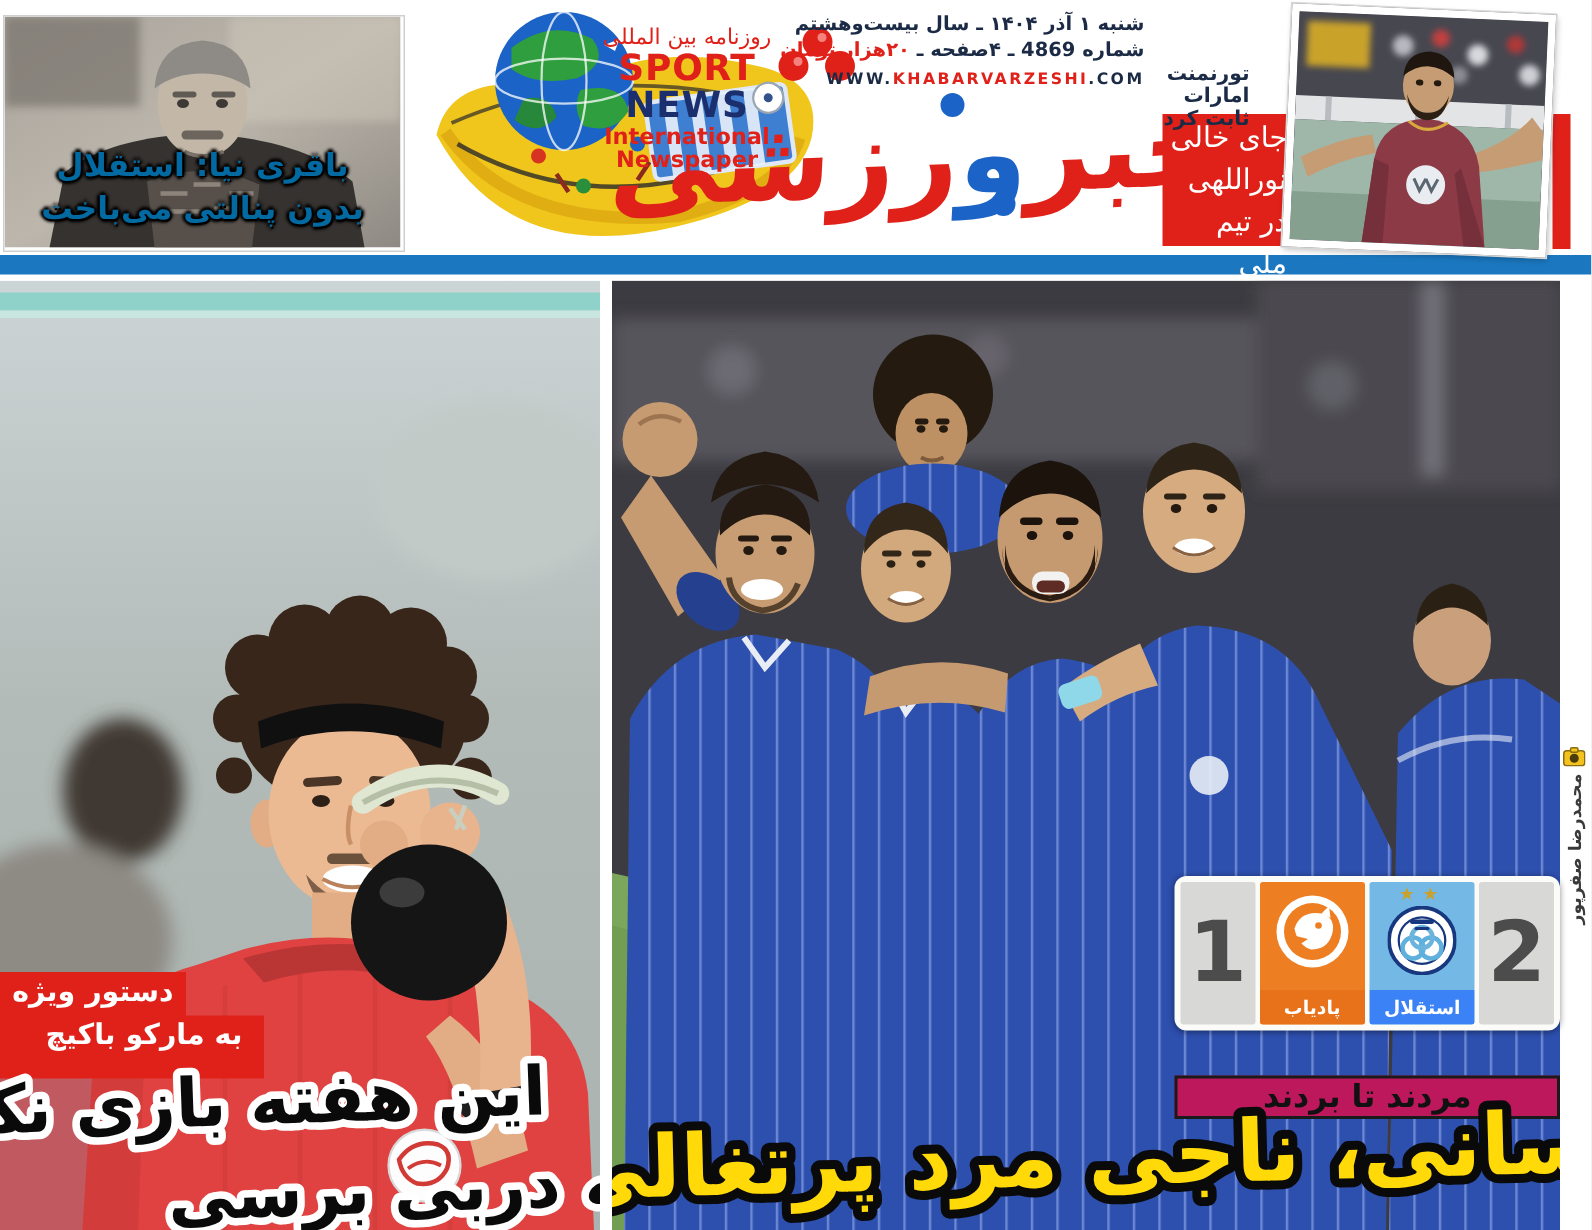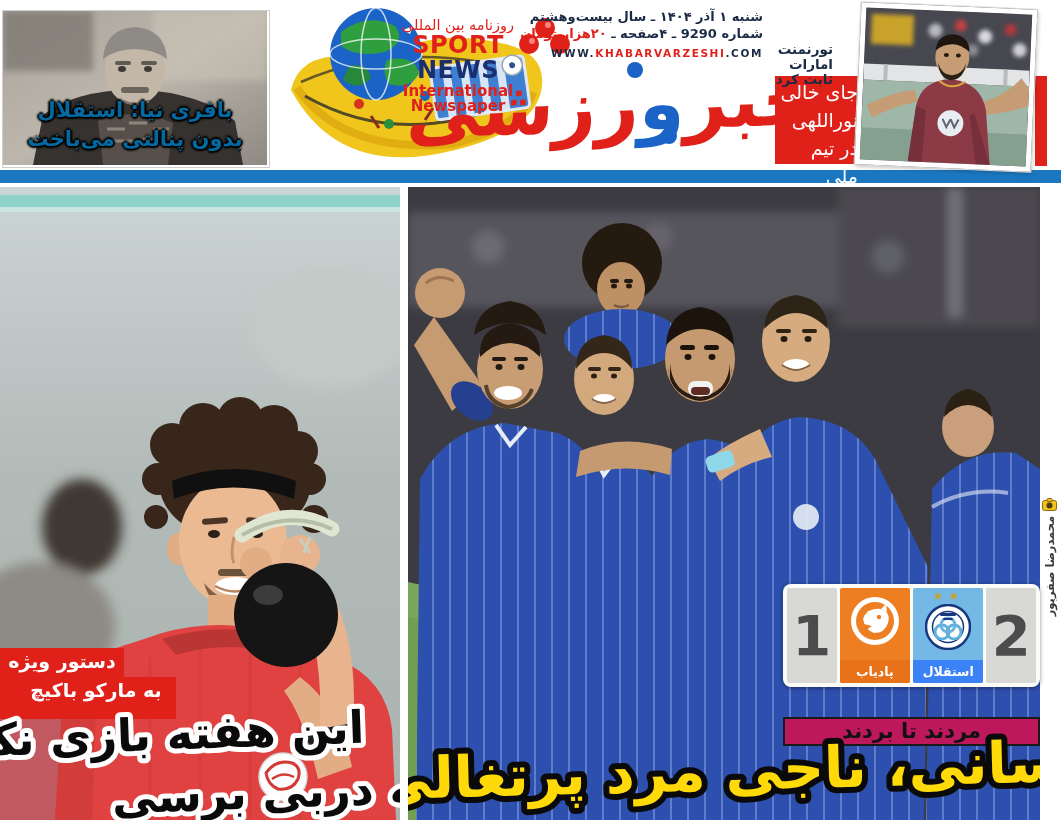--- a/index.html
+++ b/index.html
@@ -162,21 +162,21 @@
     <div class="abs logo-tagline">
       <div class="tagline-fa">روزنامه بین المللی</div>
       <div class="tagline-en"><span class="sport">SPORT</span> <span class="news">NEWS</span></div>
       <div class="tagline-sub">International Newspaper</div>
     </div>
     <div class="abs calligraphy"><span>خبر</span><span class="vav">و</span><span>رزشی</span></div>
   </div>
 
   <div class="abs pub-info">
     <div>شنبه ۱ آذر ۱۴۰۴ ـ سال بیست‌وهشتم</div>
-    <div><span>شماره 9290 ـ ۴صفحه ـ </span><span class="pub-price">۲۰هزار تومان</span></div>
+    <div><span>شماره 4869 ـ ۴صفحه ـ </span><span class="pub-price">۲۰هزار تومان</span></div>
     <div class="pub-site"><span>WWW.</span><span class="mid">KHABARVARZESHI</span><span>.COM</span></div>
   </div>
 
   <div class="abs kicker">
     <div>تورنمنت امارات</div>
     <div>ثابت کرد</div>
   </div>
   <div class="abs red-strip"></div>
   <div class="abs uae-box">
     <div>جای خالی</div>

